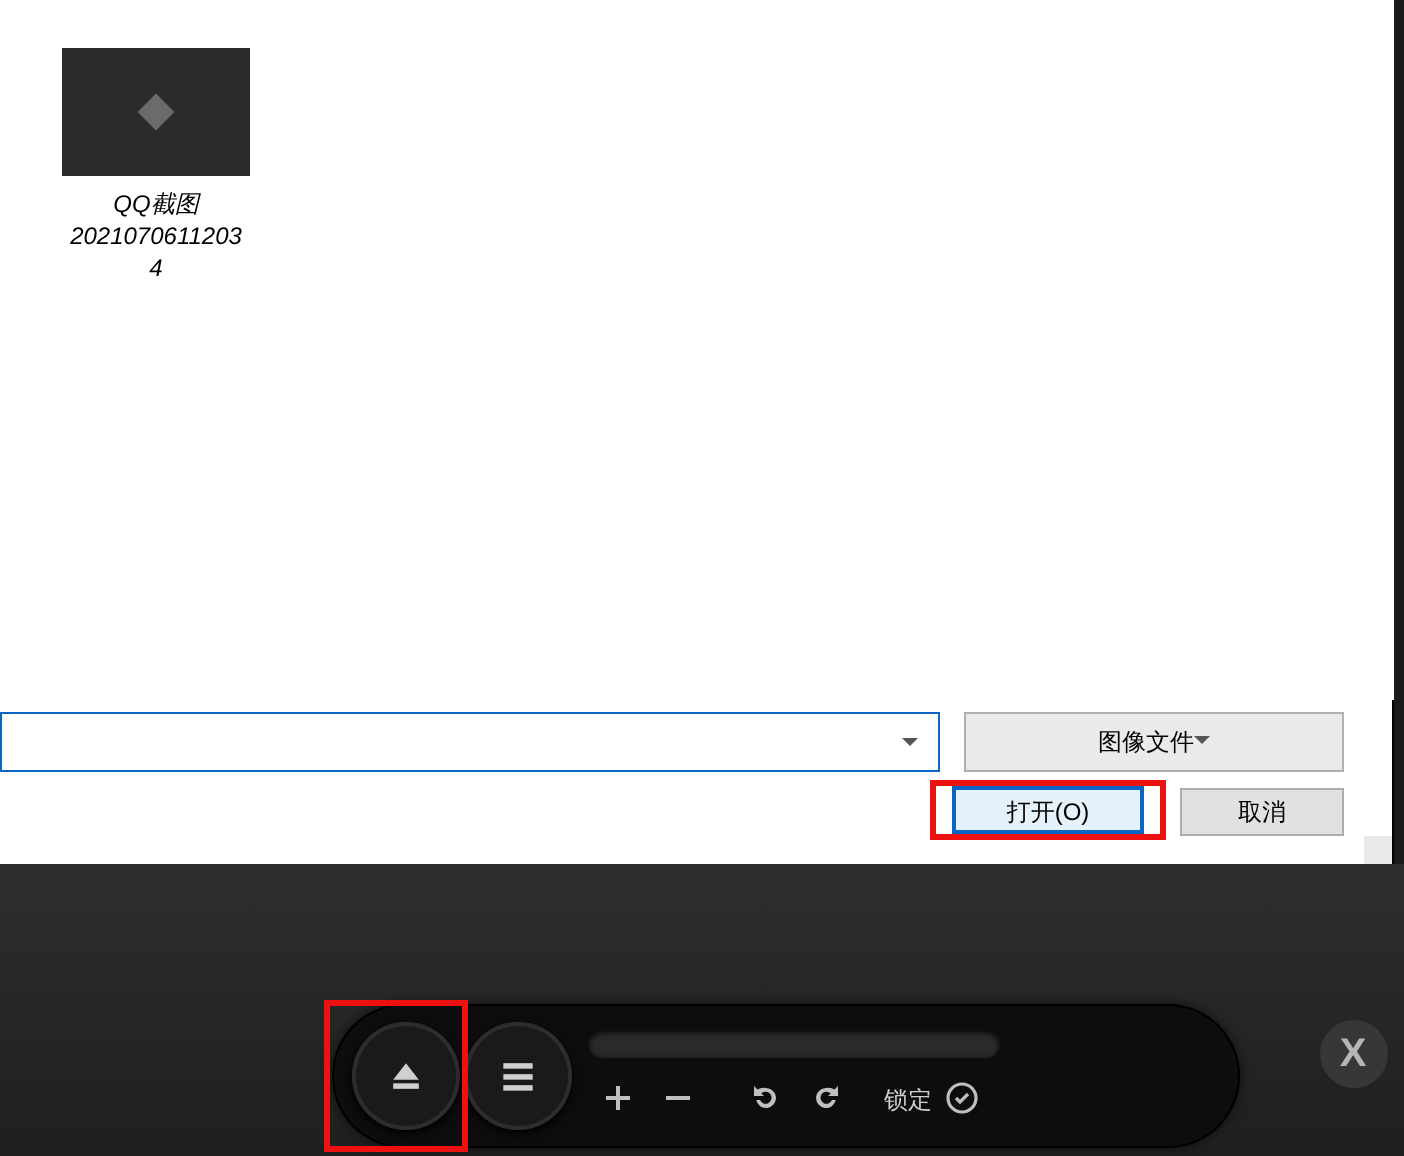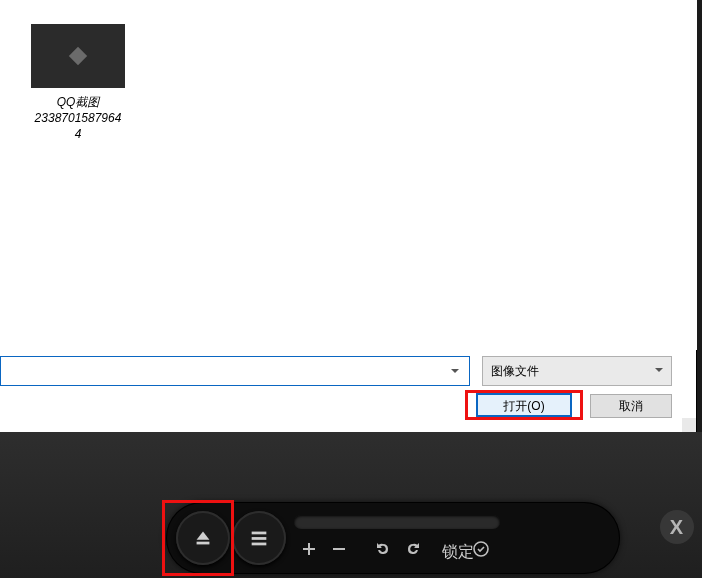--- a/index.html
+++ b/index.html
@@ -34,21 +34,21 @@
     width: 440px; height: 28px; border: none; outline: none; padding: 0 6px;
     font-family: inherit; font-size: 12px;
   }
   .filename-dd {
     position:absolute; right:4px; top:0; width:20px; height:28px;
     display:flex; align-items:center; justify-content:center; cursor:pointer;
   }
   .filetype-select {
     position: absolute; left: 482px; top: 0; width: 190px; height: 30px;
     border: 1px solid #b0b0b0; background:#eaeaea; padding: 0 8px;
-    display:flex; align-items:center; justify-content:space-between; cursor:pointer;
+    display:flex; align-items:center; justify-content:center; cursor:pointer;
   }
 
   .button-row {
     position: absolute; left: 0; top: 392px; width: 680px; height: 38px;
   }
   .open-highlight {
     position:absolute; left: 465px; top: -2px; width: 118px; height: 30px;
     border: 3px solid #e11; pointer-events:none;
   }
   .btn {
@@ -89,21 +89,21 @@
   .menu-btn  { left:232px; top:511px; }
   .slider-track {
     position:absolute; left:294px; top:515px; width:206px; height:14px;
     background:#2a2a2a; border-radius:8px; box-shadow: inset 0 1px 3px #000;
     cursor:pointer;
   }
   .plus-btn  { left:298px; top:538px; width:22px; height:22px; cursor:pointer; }
   .minus-btn { left:328px; top:538px; width:22px; height:22px; cursor:pointer; }
   .undo-btn  { left:372px; top:538px; width:22px; height:22px; cursor:pointer; }
   .redo-btn  { left:402px; top:538px; width:22px; height:22px; cursor:pointer; }
-  .lock-lbl  { left:442px; top:542px; font-size:16px; color:#cfcfcf; }
+  .lock-lbl  { left:442px; top:542px; font-size:12px; color:#cfcfcf; }
   .lock-ico  { left:472px; top:540px; width:18px; height:18px; }
 
   .watermark {
     position:absolute; right:8px; top:510px; color:#9b9b9b;
     font-size:22px; font-weight:900; font-style:italic; letter-spacing:1px;
     display:flex; align-items:center; gap:6px; opacity:.85;
   }
   .watermark .x {
     width:34px; height:34px; border-radius:50%; background:#3b3b3b;
     display:flex; align-items:center; justify-content:center; color:#cfcfcf;
@@ -118,21 +118,21 @@
 <div class="dialog">
   <div class="file-area">
     <div class="file-thumb-wrap">
       <div class="file-thumb">
         <svg viewBox="0 0 24 24">
           <rect x="6" y="6" width="12" height="12" fill="#6b6b6b" transform="rotate(45 12 12)"></rect>
         </svg>
       </div>
       <div class="file-label">
         <span>QQ截图</span><br>
-        <span>2338701587964</span><br>
+        <span>2021070611203</span><br>
         <span>4</span>
       </div>
     </div>
   </div>
 
   <div class="bottom-row">
     <div class="filename-box">
       <input class="filename-input" value="" style="">
       <div class="filename-dd chev"></div>
     </div>

